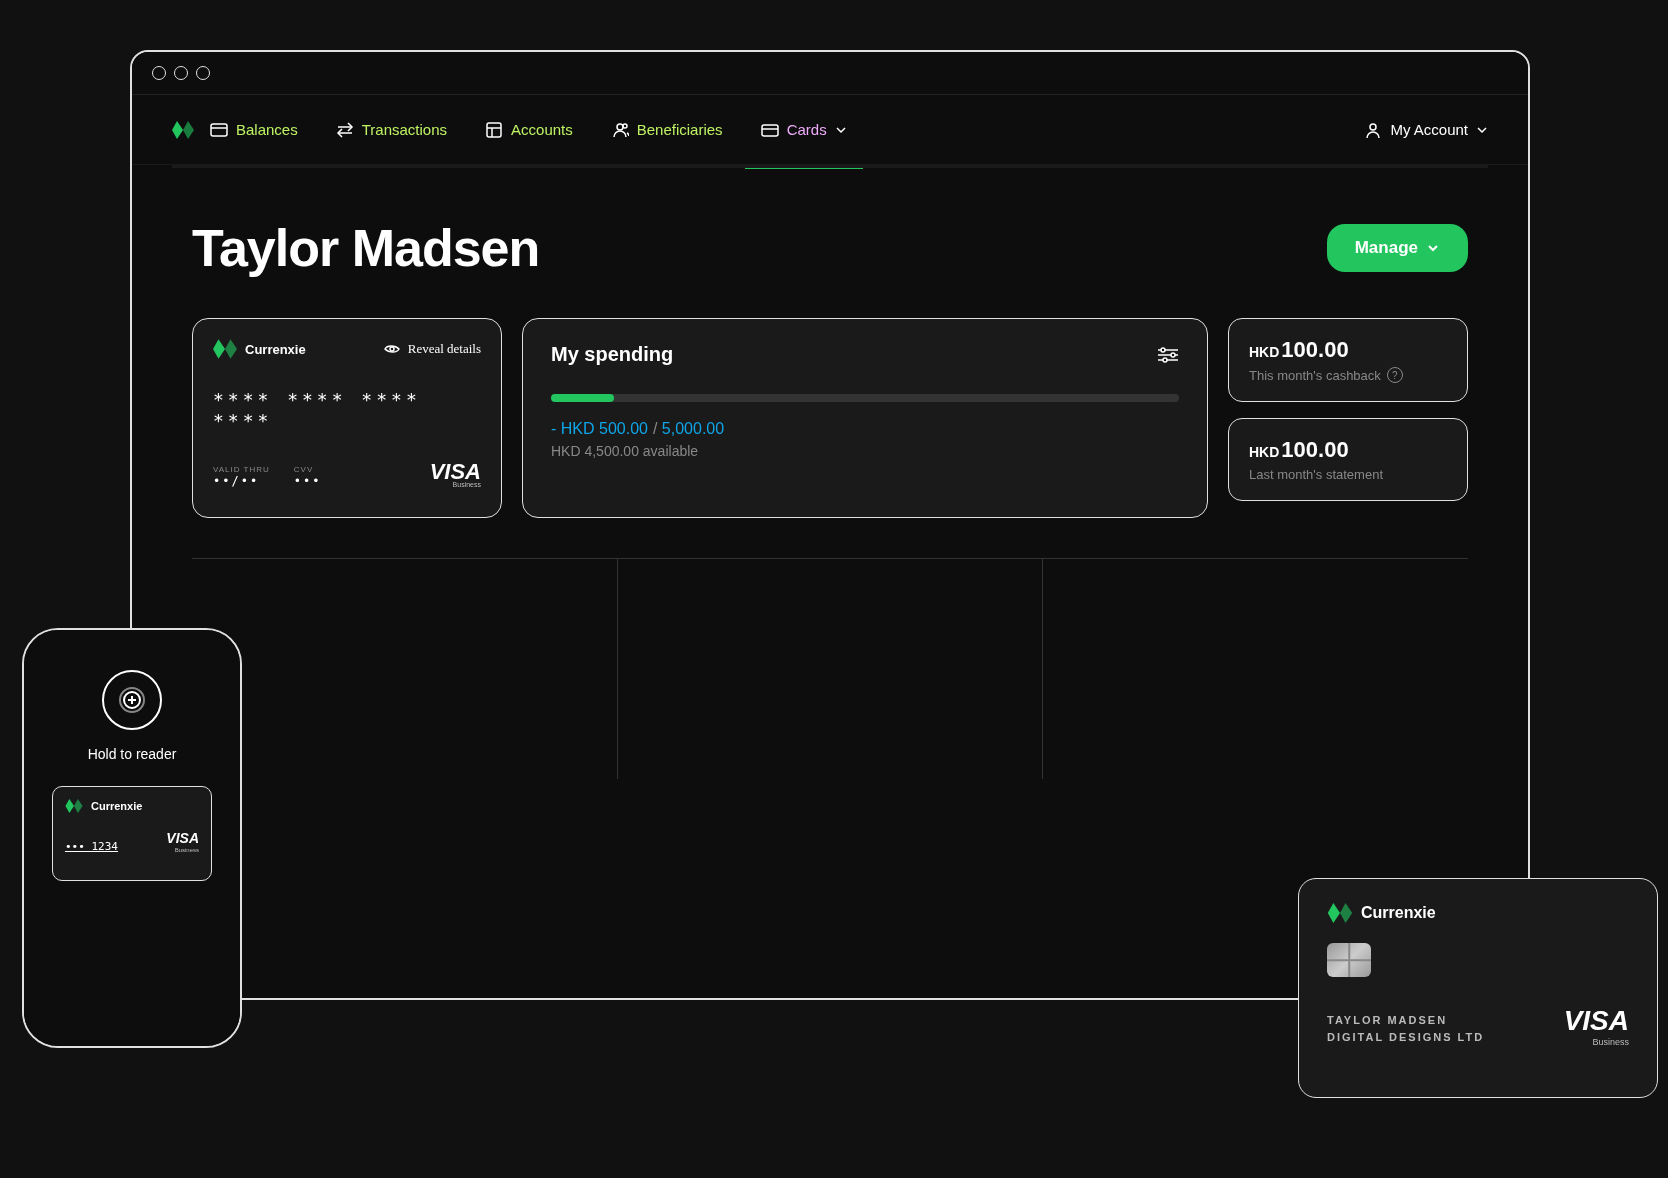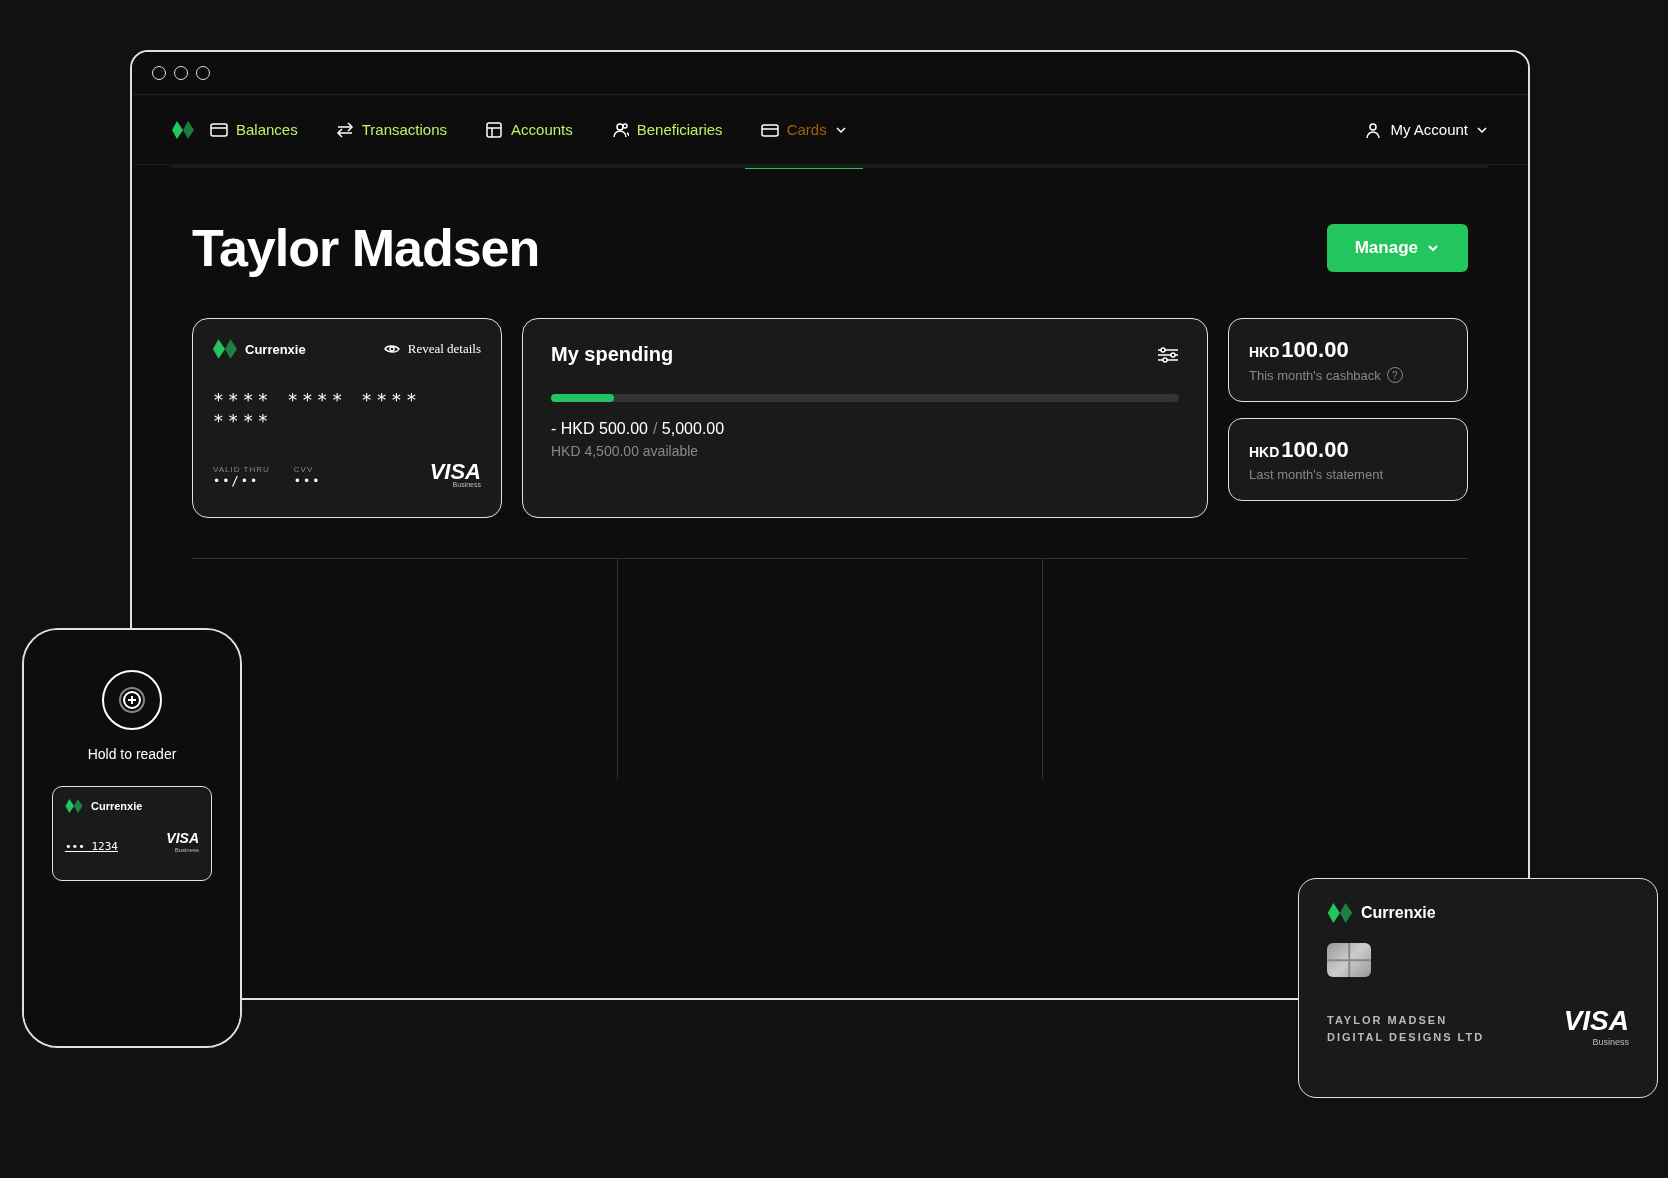--- a/index.html
+++ b/index.html
@@ -75,21 +75,21 @@
       padding: 8px 16px;
       color: #bef264;
       font-size: 15px;
       font-weight: 500;
       cursor: pointer;
       position: relative;
       border-radius: 6px;
     }
 
     .nav-item.active {
-      color: #a16207;
+      color: #f0abfc;
       text-align: right;
     }
 
     .nav-item.active::after {
       content: '';
       position: absolute;
       bottom: -22px;
       left: 0;
       right: 0;
       height: 3px;
@@ -140,21 +140,21 @@
     }
 
     .manage-btn {
       display: flex;
       align-items: center;
       gap: 8px;
       background: #22c55e;
       color: #fff;
       border: none;
       padding: 14px 28px;
-      border-radius: 6px;
+      border-radius: 18px;
       font-size: 17px;
       font-weight: 600;
       cursor: pointer;
     }
 
     
     .cards-row {
       display: flex;
       gap: 20px;
       align-items: flex-start;
@@ -286,21 +286,21 @@
     }
 
     .spending-used {
       color: #fff;
       font-size: 18px;
       font-weight: 700;
       margin-bottom: 4px;
     }
 
     .spending-used span {
-      color: #ffffff;
+      color: #0ea5e9;
       font-weight: 400;
       font-size: 16px;
     }
 
     .spending-available {
       color: #888;
       font-size: 14px;
     }
 
     

